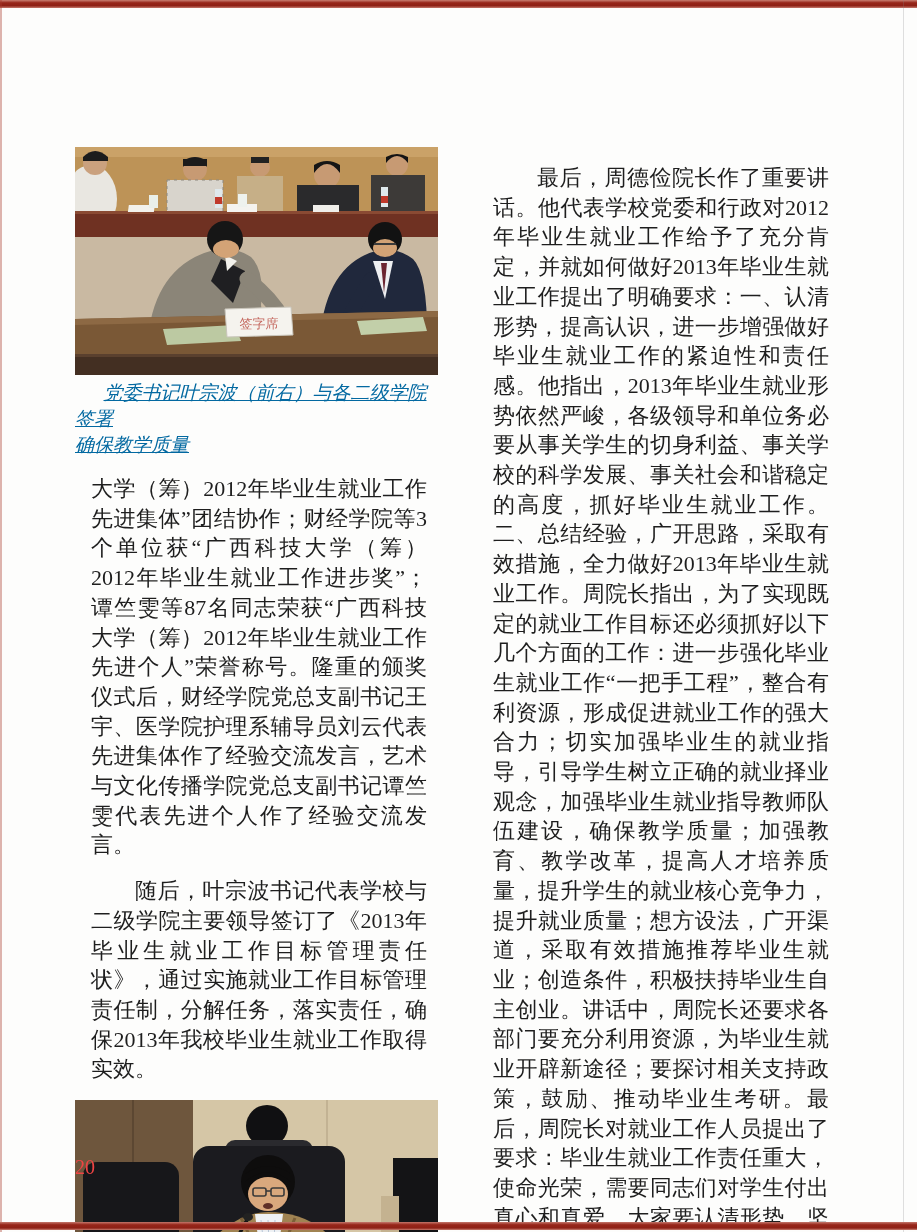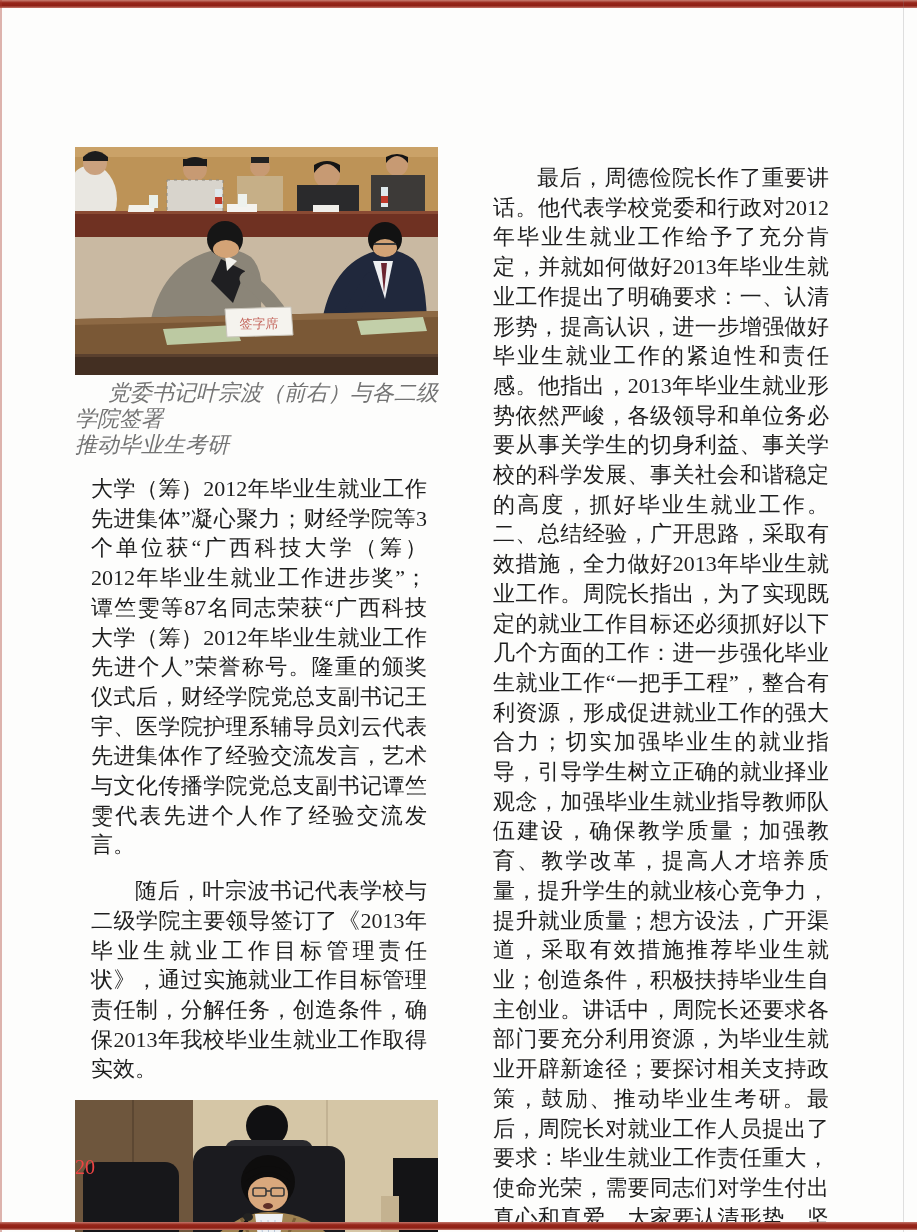--- a/index.html
+++ b/index.html
@@ -17,21 +17,21 @@
   .col-left{position:absolute;left:75px;top:147px;width:368px;}
   .col-right{position:absolute;left:477px;top:147px;width:368px;}
 
   .body-text{font-size:22px;line-height:29.7px;text-align:justify;color:#1e1e1e;}
   .body-text p{margin:16px;}
   .indent{text-indent:2em;}
 
   .photo{display:block;width:363px;}
   .photo svg{display:block;}
 
-  .caption{font-size:22px;line-height:26px;font-style:italic;color:#737373;}
+  .caption{font-size:19px;line-height:26px;font-style:italic;color:#0369a1;text-decoration:underline;}
   .caption-first{text-indent:1.5em;margin-top:5px;}
   .caption-center{text-align:center;margin-top:7px;}
 
   .pagenum{position:absolute;left:75px;top:1156px;font-size:20px;color:#ef4444;font-style:normal;}
 </style>
 </head>
 <body>
 
 <div class="page">
   <div class="bar-top"></div>
@@ -106,26 +106,26 @@
         <polygon points="150,162 216,160 218,188 152,190" fill="#f5f3ee" stroke="#c9c5bb" stroke-width="1"></polygon>
         <text x="184" y="181" font-size="13" fill="#b8433a" fill-opacity="0.8" text-anchor="middle">签字席</text>
 
         <rect x="0" y="207" width="363" height="21" fill="#432f22"></rect>
         <rect x="0" y="207" width="363" height="3" fill="#5a402e"></rect>
       </svg>
     </div>
 
     <div class="caption">
       <div class="caption-first">党委书记叶宗波（前右）与各二级学院签署</div>
-      <div>推动毕业生考研</div>
+      <div>确保教学质量</div>
     </div>
 
     <div class="body-text" style="margin-top:4px;">
-      <p>大学（筹）2012年毕业生就业工作先进集体”凝心聚力；财经学院等3个单位获“广西科技大学（筹）2012年毕业生就业工作进步奖”；谭竺雯等87名同志荣获“广西科技大学（筹）2012年毕业生就业工作先进个人”荣誉称号。隆重的颁奖仪式后，财经学院党总支副书记王宇、医学院护理系辅导员刘云代表先进集体作了经验交流发言，艺术与文化传播学院党总支副书记谭竺雯代表先进个人作了经验交流发言。</p>
-      <p class="indent">随后，叶宗波书记代表学校与二级学院主要领导签订了《2013年毕业生就业工作目标管理责任状》，通过实施就业工作目标管理责任制，分解任务，创造条件，确保2013年我校毕业生就业工作取得实效。</p>
+      <p>大学（筹）2012年毕业生就业工作先进集体”团结协作；财经学院等3个单位获“广西科技大学（筹）2012年毕业生就业工作进步奖”；谭竺雯等87名同志荣获“广西科技大学（筹）2012年毕业生就业工作先进个人”荣誉称号。隆重的颁奖仪式后，财经学院党总支副书记王宇、医学院护理系辅导员刘云代表先进集体作了经验交流发言，艺术与文化传播学院党总支副书记谭竺雯代表先进个人作了经验交流发言。</p>
+      <p class="indent">随后，叶宗波书记代表学校与二级学院主要领导签订了《2013年毕业生就业工作目标管理责任状》，通过实施就业工作目标管理责任制，分解任务，落实责任，确保2013年我校毕业生就业工作取得实效。</p>
     </div>
 
     <div class="photo" style="margin-top:1px;">
       <svg width="363" height="248" viewBox="0 0 363 248">
         <rect x="0" y="0" width="363" height="248" fill="#cfc0a4"></rect>
 
         <rect x="0" y="0" width="118" height="172" fill="#6e563d"></rect>
         <line x1="58" y1="0" x2="58" y2="172" stroke="#5c4732" stroke-width="2"></line>
         <rect x="118" y="0" width="245" height="172" fill="#d5c6a6"></rect>
         <line x1="252" y1="0" x2="252" y2="172" stroke="#c2b293" stroke-width="2"></line>

